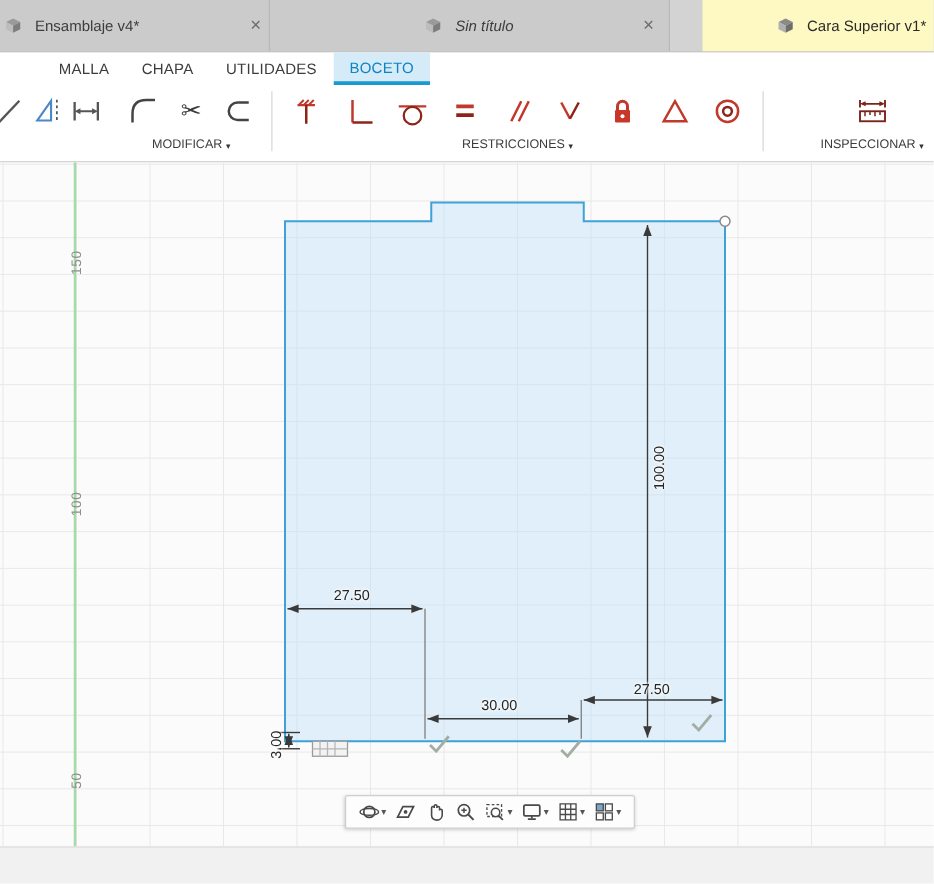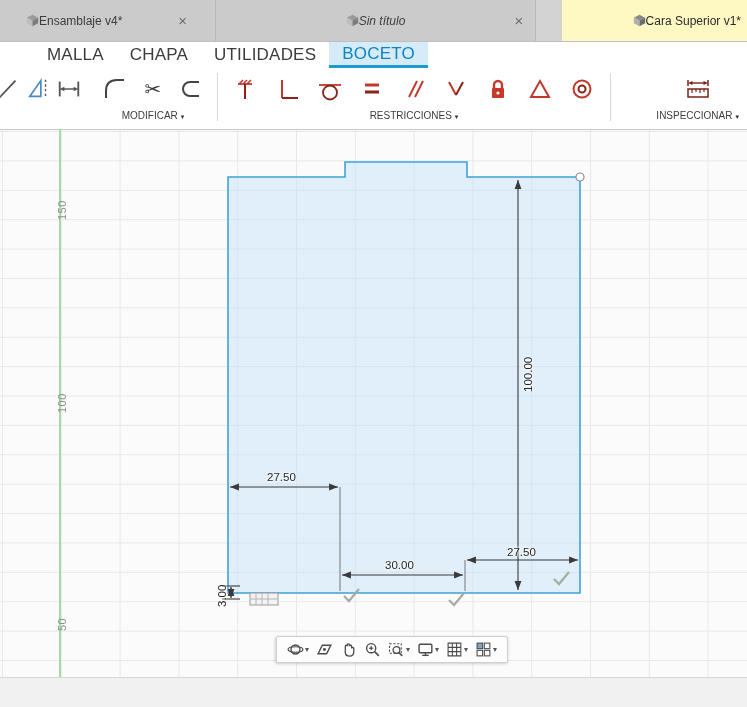--- a/index.html
+++ b/index.html
@@ -1,32 +1,32 @@
 <!DOCTYPE html>
 <html><head>
 <meta charset="utf-8">
 <style>
   * { margin:0; padding:0; box-sizing:border-box; }
   html,body { width:747px; height:707px; overflow:hidden; }
   body { font-family:"Liberation Sans", sans-serif; background:#fff; position:relative; }
 
   
   .doc-tabs { height:42px; background:#d3d3d3; display:flex; align-items:stretch; border-bottom:1px solid #bfbfbf; }
-  .doc-tab { position:relative; display:flex; align-items:center; gap:0; padding:0 26px; font-size:12px; color:#3d3d3d; background:#cbcbcb; border-right:1px solid #b9b9b9; }
+  .doc-tab { position:relative; display:flex; align-items:center; gap:11px; padding:0 4px; font-size:12px; color:#3d3d3d; background:#cbcbcb; border-right:1px solid #b9b9b9; }
   .doc-tab .cube { display:flex; }
   .doc-tab-close { margin-left:auto; font-size:15px; color:#6d6d6d; line-height:1; padding:0 2px; cursor:pointer; }
   .tab-1 { width:216px; }
   .tab-2 { width:320px; justify-content:center;font-style:italic; }
   .tab-2 .doc-tab-close { position:absolute; right:10px; margin-left:0; }
   .tab-spacer { width:26px; background:#d3d3d3; }
   .tab-3 { flex:1; background:#fef9c3; justify-content:flex-end; padding-right:6px; border-right:none; color:#2b2b2b; }
 
   
   .ribbon-tabs { height:26px; background:#fff; display:flex; align-items:stretch; padding-left:34px; }
-  .ribbon-tab { display:flex; align-items:center; padding:0 13px; font-size:17px; color:#3c3c3c; letter-spacing:.2px; cursor:pointer; }
+  .ribbon-tab { display:flex; align-items:center; padding:0 13px; font-size:12px; color:#3c3c3c; letter-spacing:.2px; cursor:pointer; }
   .ribbon-tab.active { background:#d6ebf8; color:#0f84c4; border-bottom:3px solid #1a99d5; font-weight:normal; }
 
   
   .toolbar { height:62px; background:#fff; border-bottom:1px solid #c9c9c9; display:flex; align-items:flex-start; padding-top:3px; }
   .tb-icons { display:flex; align-items:center; }
   .tbtn { width:38px; height:36px; display:flex; align-items:center; justify-content:center; border-radius:2px; cursor:pointer; }
   .tbtn.narrow { width:30px; }
   .tbtn.wide { width:42px; }
   .tb-group { display:flex; flex-direction:column; align-items:center; }
   .tb-label { font-size:10px; color:#3c3c3c; display:flex; align-items:flex-end; gap:3px; justify-content:center; padding-top:3px; }

